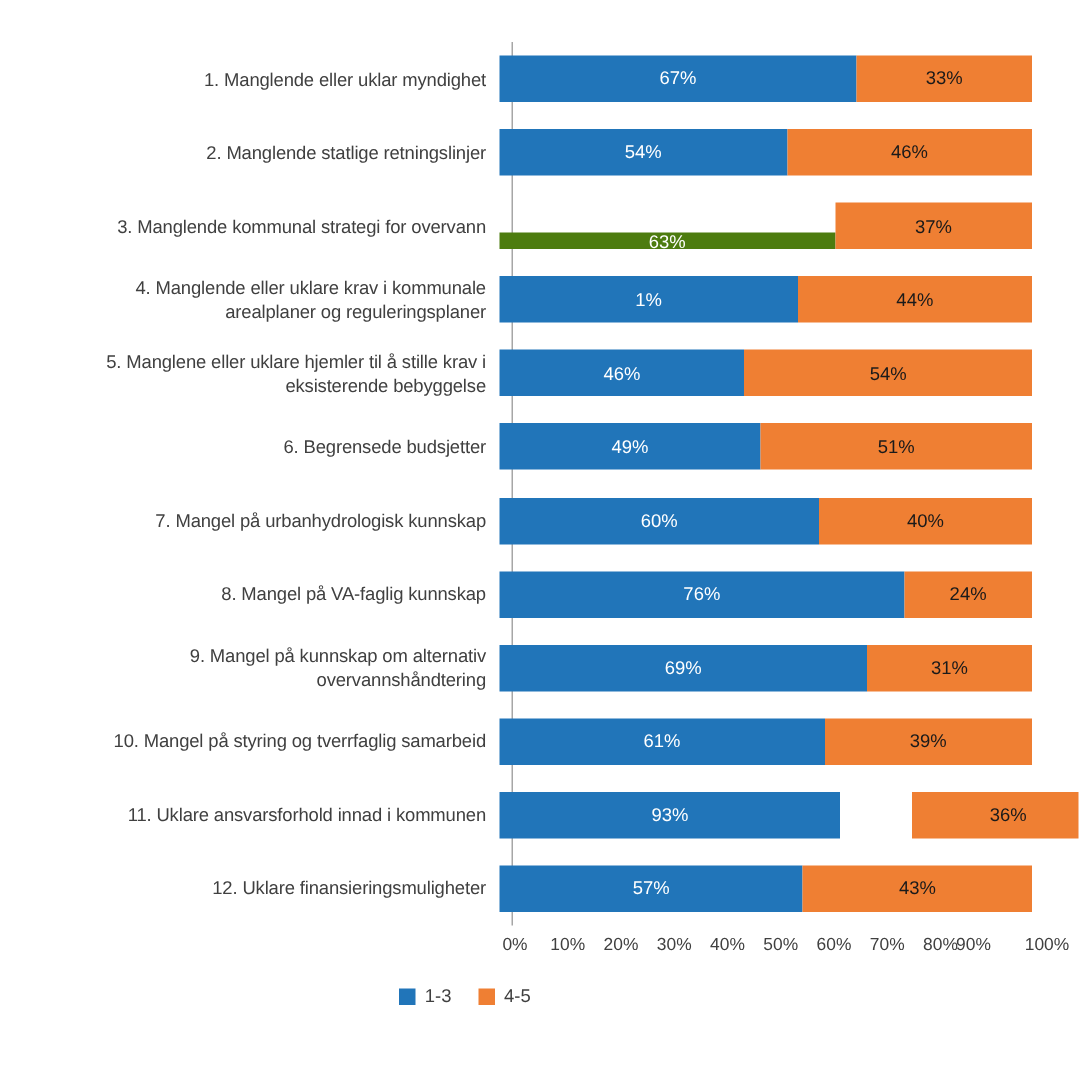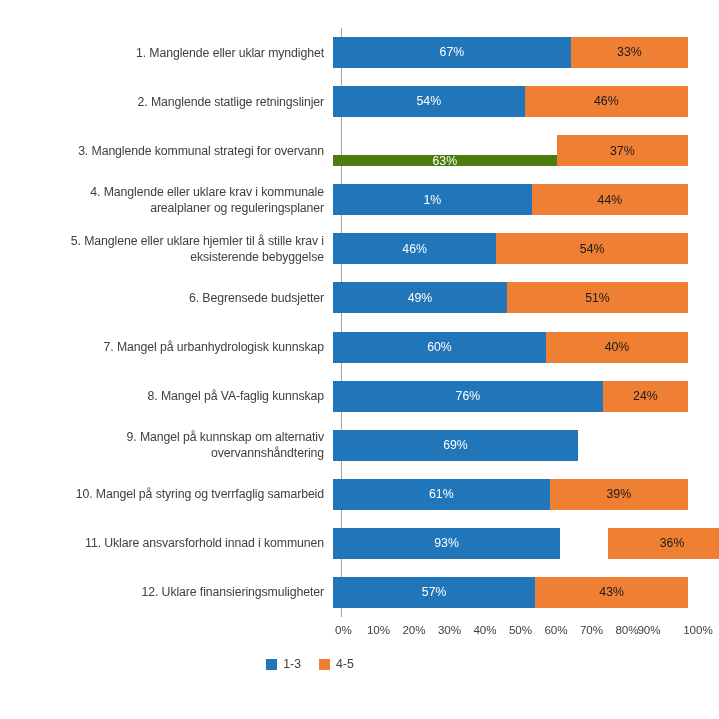--- a/index.html
+++ b/index.html
@@ -257,20 +257,23 @@
             </div>
           </div>
         </div>
         <div class="row">
           <div class="cat-label">9. Mangel på kunnskap om alternativ
 overvannshåndtering</div>
           <div class="bar-area">
             <div class="bar">
               <div class="seg seg-a" style="flex: 0 0 69%; background: rgb(33, 117, 185);">
                 <span>69%</span>
+              </div>
+              <div class="seg seg-b" style="flex: 0 0 31%; background: rgb(239, 127, 51);">
+                <span>31%</span>
               </div>
             </div>
           </div>
         </div>
         <div class="row">
           <div class="cat-label">10. Mangel på styring og tverrfaglig samarbeid</div>
           <div class="bar-area">
             <div class="bar">
               <div class="seg seg-a" style="flex: 0 0 61%; background: rgb(33, 117, 185);">
                 <span>61%</span>

